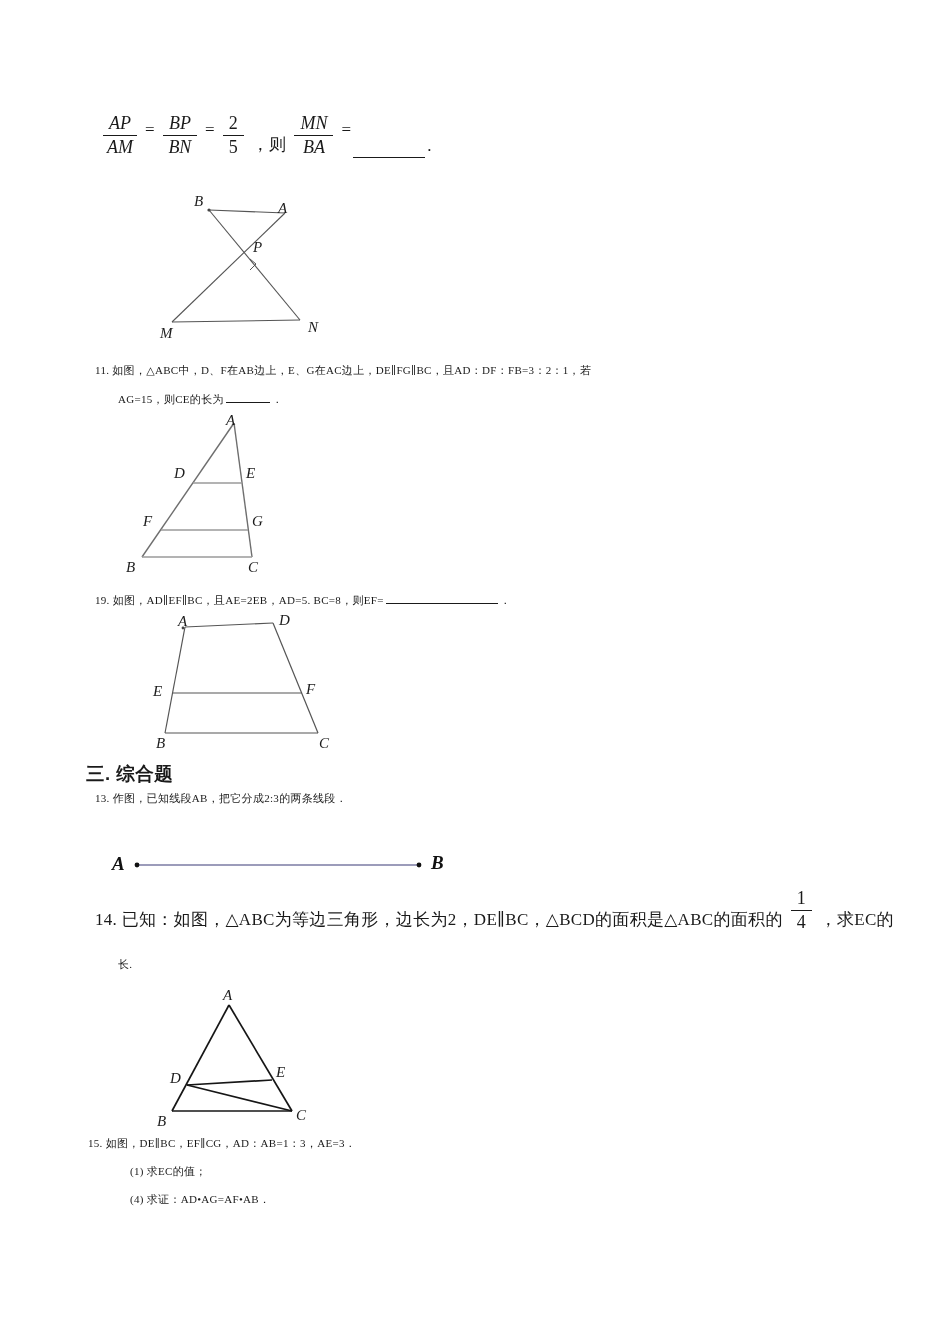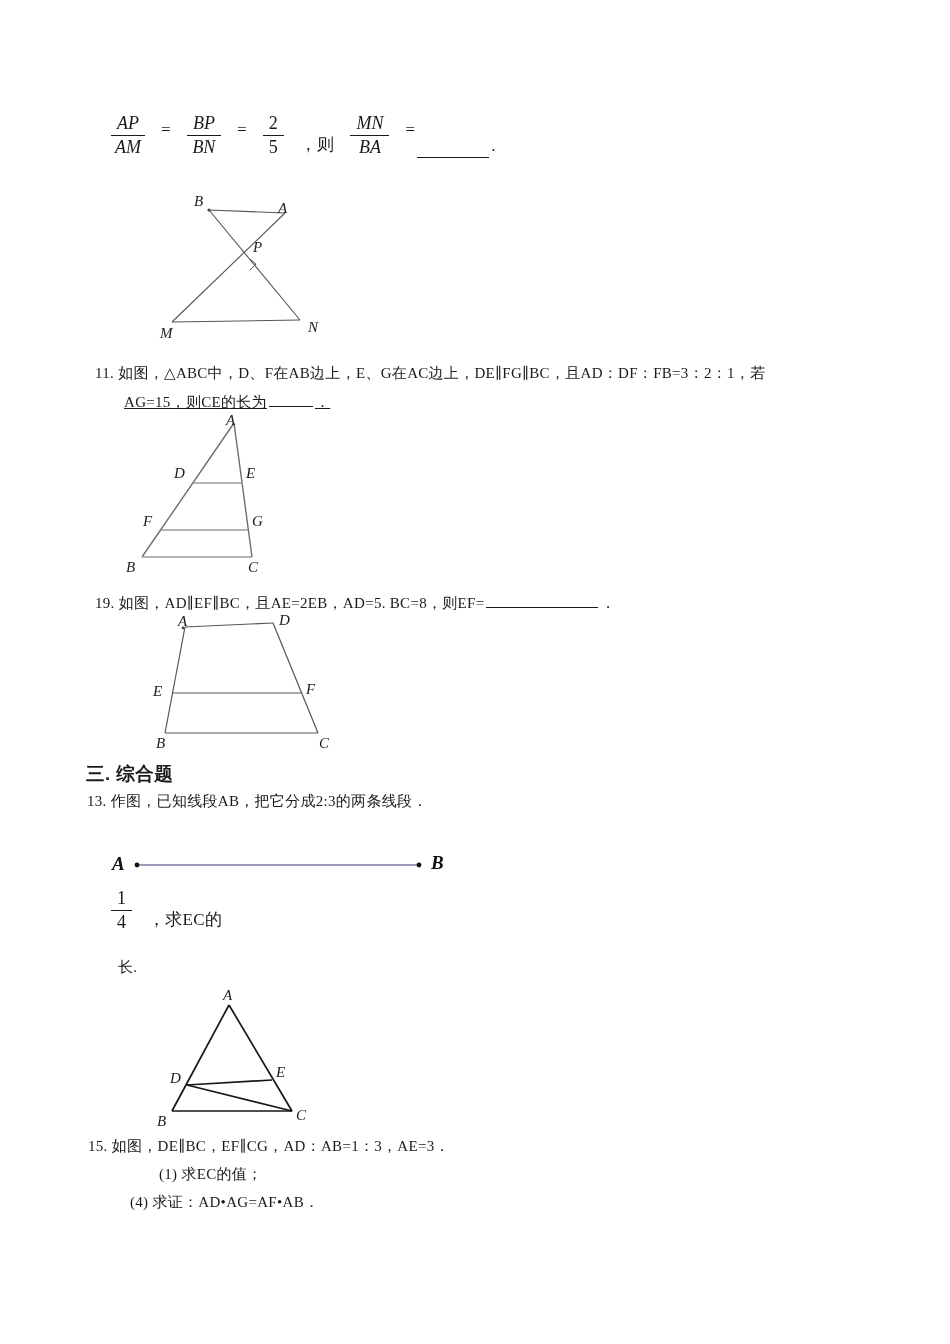--- a/index.html
+++ b/index.html
@@ -2,25 +2,25 @@
 <html><head>
 <meta charset="utf-8">
 <style>
   html,body{margin:0;padding:0;}
   body{
     width:950px;height:1344px;position:relative;background:#ffffff;
     font-family:"Liberation Serif","DejaVu Serif",serif;color:#1a1a1a;
     overflow:hidden;
   }
   .abs{position:absolute;}
-  .textline{font-size:15px;white-space:nowrap;letter-spacing:.3px;line-height:1.35;}
+  .textline{font-size:11px;white-space:nowrap;letter-spacing:.3px;line-height:1.35;}
   .mathrow{display:flex;align-items:flex-end;white-space:nowrap;}
   .mathrow .t{padding-bottom:2px;font-size:17px;letter-spacing:.3px;}
   .frac{display:inline-flex;flex-direction:column;align-items:center;
-        font-style:italic;font-size:18px;line-height:1.18;margin:0 16px;
+        font-style:italic;font-size:18px;line-height:1.18;margin:0 8px;
         font-family:"Liberation Serif",serif;}
   .frac .num{padding:0 6px 1px;border-bottom:1.3px solid #1a1a1a;}
   .frac .den{padding-top:1px;}
   .frac.upright{font-style:normal;}
   .blank{display:inline-block;border-bottom:1.2px solid #1a1a1a;height:1.05em;}
   .blank.w10{width:72px;margin:0 2px;}
   .blank.w11{width:44px;margin:0 2px;}
   .blank.w12{width:112px;margin:0 2px;}
   .fig{position:absolute;}
   .fig svg{position:absolute;left:0;top:0;}
@@ -68,21 +68,21 @@
     <polyline points="100,79 106,84 100,90" fill="none" stroke="#555" stroke-width="1"></polyline>
   </svg>
   <div class="figlabel" style="left:44px;top:14px;">B</div>
   <div class="figlabel" style="left:128px;top:21px;">A</div>
   <div class="figlabel" style="left:103px;top:60px;">P</div>
   <div class="figlabel" style="left:10px;top:146px;">M</div>
   <div class="figlabel" style="left:158px;top:140px;">N</div>
 </div>
 
 <div class="abs textline" style="left:95px;top:363px;">11. 如图，△ABC中，D、F在AB边上，E、G在AC边上，DE∥FG∥BC，且AD：DF：FB=3：2：1，若</div>
-<div class="abs textline" style="left:124px;top:390px;text-decoration:underline;">
+<div class="abs textline" style="left:118px;top:390px;">
   <span>AG=15，则CE的长为</span><span class="blank w11"></span><span>．</span>
 </div>
 
 <div class="fig" style="left:112px;top:413px;width:200px;height:172px;">
   <svg width="200" height="172">
     <line x1="122" y1="10" x2="30" y2="144" stroke="#6e6e6e" stroke-width="1.4"></line>
     <line x1="122" y1="10" x2="140" y2="144" stroke="#6e6e6e" stroke-width="1.4"></line>
     <line x1="30" y1="144" x2="140" y2="144" stroke="#9a9a9a" stroke-width="1.6"></line>
     <line x1="81" y1="70" x2="130" y2="70" stroke="#9a9a9a" stroke-width="1.6"></line>
     <line x1="49" y1="117" x2="136" y2="117" stroke="#9a9a9a" stroke-width="1.6"></line>
@@ -112,33 +112,34 @@
   <div class="figlabel" style="left:38px;top:1px;">A</div>
   <div class="figlabel" style="left:139px;top:0px;">D</div>
   <div class="figlabel" style="left:13px;top:71px;">E</div>
   <div class="figlabel" style="left:166px;top:69px;">F</div>
   <div class="figlabel" style="left:16px;top:123px;">B</div>
   <div class="figlabel" style="left:179px;top:123px;">C</div>
 </div>
 
 <div class="abs seclabel" style="left:86px;top:761px;">三. 综合题</div>
 
-<div class="abs textline" style="left:87px;top:791px;">13. 作图，已知线段AB，把它分成2:3的两条线段．</div>
+<div class="abs textline" style="left:95px;top:791px;">13. 作图，已知线段AB，把它分成2:3的两条线段．</div>
 
 <div class="fig" style="left:100px;top:845px;width:370px;height:40px;">
   <svg width="370" height="40">
     <line x1="37" y1="20" x2="319" y2="20" stroke="#7b7ba3" stroke-width="1.6"></line>
     <circle cx="37" cy="20" r="2.4" fill="#111"></circle>
     <circle cx="319" cy="20" r="2.4" fill="#111"></circle>
   </svg>
   <div class="figlabel big" style="left:12px;top:9px;">A</div>
   <div class="figlabel big" style="left:331px;top:8px;">B</div>
 </div>
 
 <div class="abs mathrow" style="left:95px;top:888px;">
+  <span class="t">14. 已知：如图，△ABC为等边三角形，边长为2，DE∥BC，△BCD的面积是△ABC的面积的</span>
   <span class="frac upright">
     <span class="num">1</span>
     <span class="den">4</span>
   </span>
   <span class="t">，求EC的</span>
 </div>
 <div class="abs textline" style="left:118px;top:957px;">长.</div>
 
 <div class="fig" style="left:150px;top:985px;width:200px;height:148px;">
   <svg width="200" height="148">
@@ -149,14 +150,14 @@
     <line x1="37" y1="100" x2="142" y2="126" stroke="#161616" stroke-width="1.6"></line>
   </svg>
   <div class="figlabel" style="left:73px;top:3px;">A</div>
   <div class="figlabel" style="left:20px;top:86px;">D</div>
   <div class="figlabel" style="left:126px;top:80px;">E</div>
   <div class="figlabel" style="left:7px;top:129px;">B</div>
   <div class="figlabel" style="left:146px;top:123px;">C</div>
 </div>
 
 <div class="abs textline" style="left:88px;top:1136px;text-align:center;">15. 如图，DE∥BC，EF∥CG，AD：AB=1：3，AE=3．</div>
-<div class="abs textline" style="left:130px;top:1164px;margin-left:29px;">(1) 求EC的值；</div>
+<div class="abs textline" style="left:130px;top:1164px;">(1) 求EC的值；</div>
 <div class="abs textline" style="left:130px;top:1192px;">(4) 求证：AD•AG=AF•AB．</div>
 
 </body></html>

